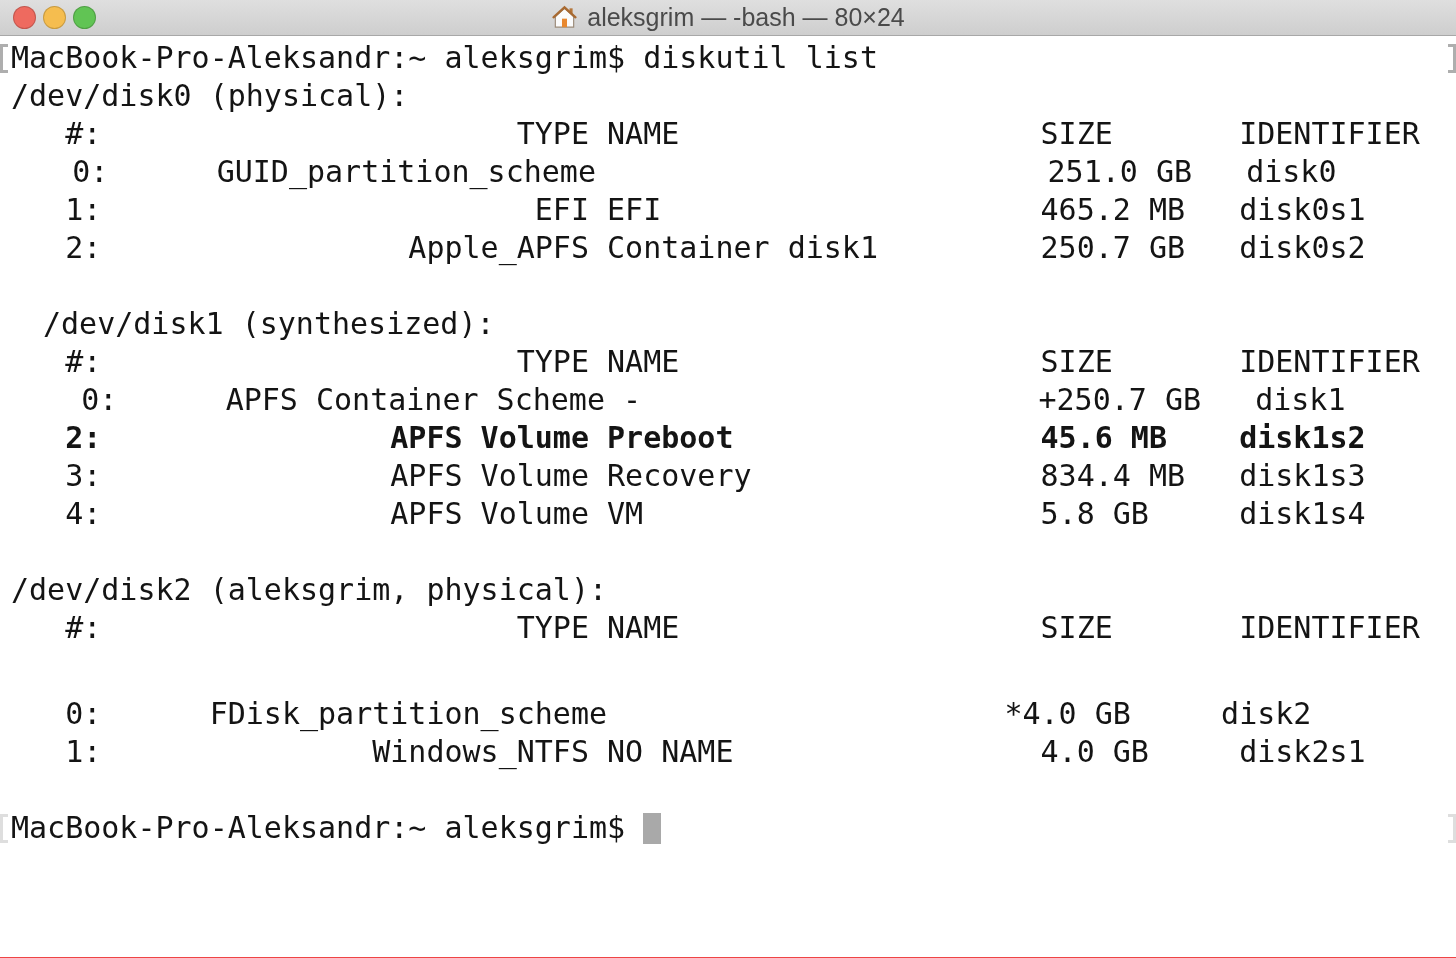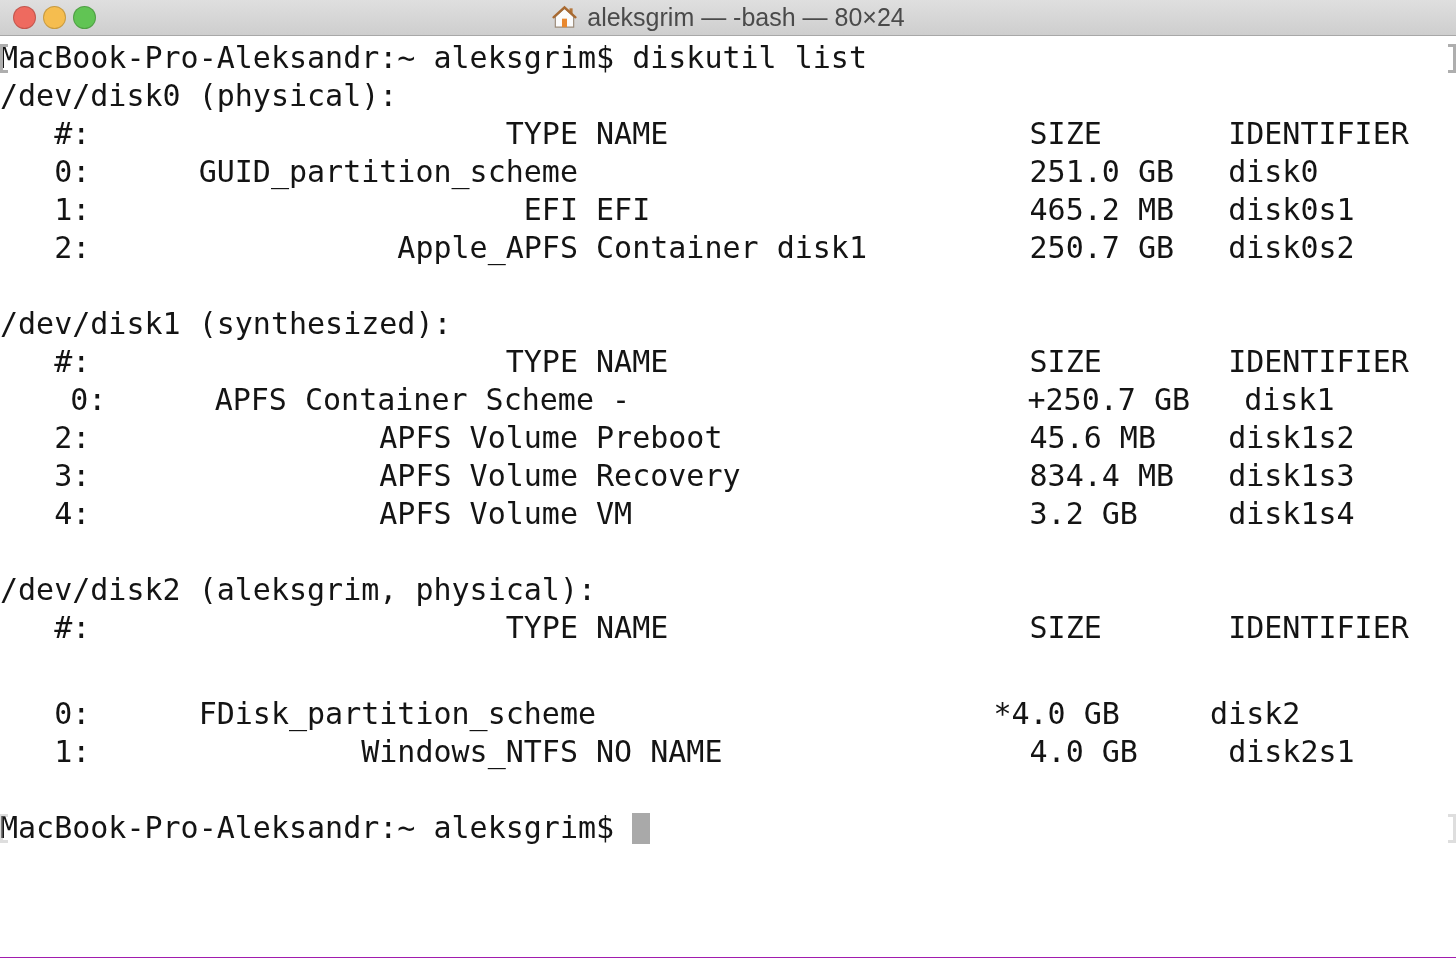--- a/index.html
+++ b/index.html
@@ -1,33 +1,33 @@
 <!DOCTYPE html>
 <html><head>
 <meta charset="utf-8">
 <style>
   * { margin:0; padding:0; box-sizing:border-box; }
   html,body { width:1456px; height:958px; background:#ffffff; overflow:hidden; }
-  .window { width:1456px; height:958px; background:#a21caf; position:relative;
+  .window { width:1456px; height:958px; background:#ef4444; position:relative;
             font-family:"DejaVu Sans Mono","Liberation Mono",monospace; }
 
   
   .titlebar { height:36px; background:linear-gradient(180deg,#dfdfdf 0%,#cecece 100%);
               border-bottom:1px solid #a8a8a8; position:relative;
               display:flex; align-items:center; justify-content:center; }
   .lights { position:absolute; left:13px; top:6px; display:flex; gap:7px; }
   .light { width:23px; height:23px; border-radius:50%; border:1px solid rgba(0,0,0,0.18); }
   .title-group { display:flex; align-items:center; gap:9px; }
   .title-text { font-family:"Liberation Sans",sans-serif; font-size:25px; color:#4a4a4a; }
   .home-svg { width:27px; height:27px; display:block; }
 
   
   .screen { padding-top:3px; height:921px; cursor:text; background:#ffffff; }
   .line { position:relative; height:38px; }
-  .line-text { display:block; white-space:pre; 
+  .line-text { display:block; white-space:pre; padding-left:11px;
                font-family:"DejaVu Sans Mono","Liberation Mono",monospace;
                font-size:30px; line-height:38px; color:#141414; }
   .cursor { display:inline-block; width:18px; height:31px; background:#a9a9a9;
             vertical-align:-6px; }
   .mark { position:absolute; top:5px; width:8px; height:29px; }
   .mark-l { left:0;  border-left:3px solid #aeaeae; border-top:3px solid #aeaeae; border-bottom:3px solid #aeaeae; }
   .mark-r { right:0; border-right:3px solid #aeaeae; border-top:3px solid #aeaeae; border-bottom:3px solid #aeaeae; }
   .mark.faint { opacity:0.4; }
 </style>
 </head>
@@ -66,21 +66,21 @@
   </div>
 
   <div class="line">
 
     <span class="line-text" style="color: rgb(20, 20, 20);">   #:                       TYPE NAME                    SIZE       IDENTIFIER</span>
 
   </div>
 
   <div class="line">
 
-    <span class="line-text" style="color: rgb(20, 20, 20);">   0:      GUID_partition_scheme                         251.0 GB   disk0</span>
+    <span class="line-text" style="color: rgb(20, 20, 20); margin-left: 7px;">   0:      GUID_partition_scheme                         251.0 GB   disk0</span>
 
   </div>
 
   <div class="line">
 
     <span class="line-text" style="color: rgb(20, 20, 20);">   1:                        EFI EFI                     465.2 MB   disk0s1</span>
 
   </div>
 
   <div class="line">
@@ -90,53 +90,53 @@
   </div>
 
   <div class="line">
 
     <span class="line-text" style="color: rgb(20, 20, 20);"></span>
 
   </div>
 
   <div class="line">
 
-    <span class="line-text" style="color: rgb(20, 20, 20);">/dev/disk1 (synthesized):</span>
+    <span class="line-text" style="color: rgb(20, 20, 20); margin-left: 32px;">/dev/disk1 (synthesized):</span>
 
   </div>
 
   <div class="line">
 
     <span class="line-text" style="color: rgb(20, 20, 20);">   #:                       TYPE NAME                    SIZE       IDENTIFIER</span>
 
   </div>
 
   <div class="line">
 
     <span class="line-text" style="color: rgb(20, 20, 20); margin-left: 16px;">   0:      APFS Container Scheme -                      +250.7 GB   disk1</span>
 
   </div>
 
 
 
   <div class="line">
 
-    <span class="line-text" style="color: rgb(20, 20, 20);">   2:                APFS Volume Preboot                 45.6 MB    disk1s2</span>
+    <span class="line-text" style="color: rgb(20, 20, 20); font-weight: bold;">   2:                APFS Volume Preboot                 45.6 MB    disk1s2</span>
 
   </div>
 
   <div class="line">
 
     <span class="line-text" style="color: rgb(20, 20, 20);">   3:                APFS Volume Recovery                834.4 MB   disk1s3</span>
 
   </div>
 
   <div class="line">
 
-    <span class="line-text" style="color: rgb(20, 20, 20);">   4:                APFS Volume VM                      3.2 GB     disk1s4</span>
+    <span class="line-text" style="color: rgb(20, 20, 20);">   4:                APFS Volume VM                      5.8 GB     disk1s4</span>
 
   </div>
 
   <div class="line">
 
     <span class="line-text" style="color: rgb(20, 20, 20);"></span>
 
   </div>
 
   <div class="line">

